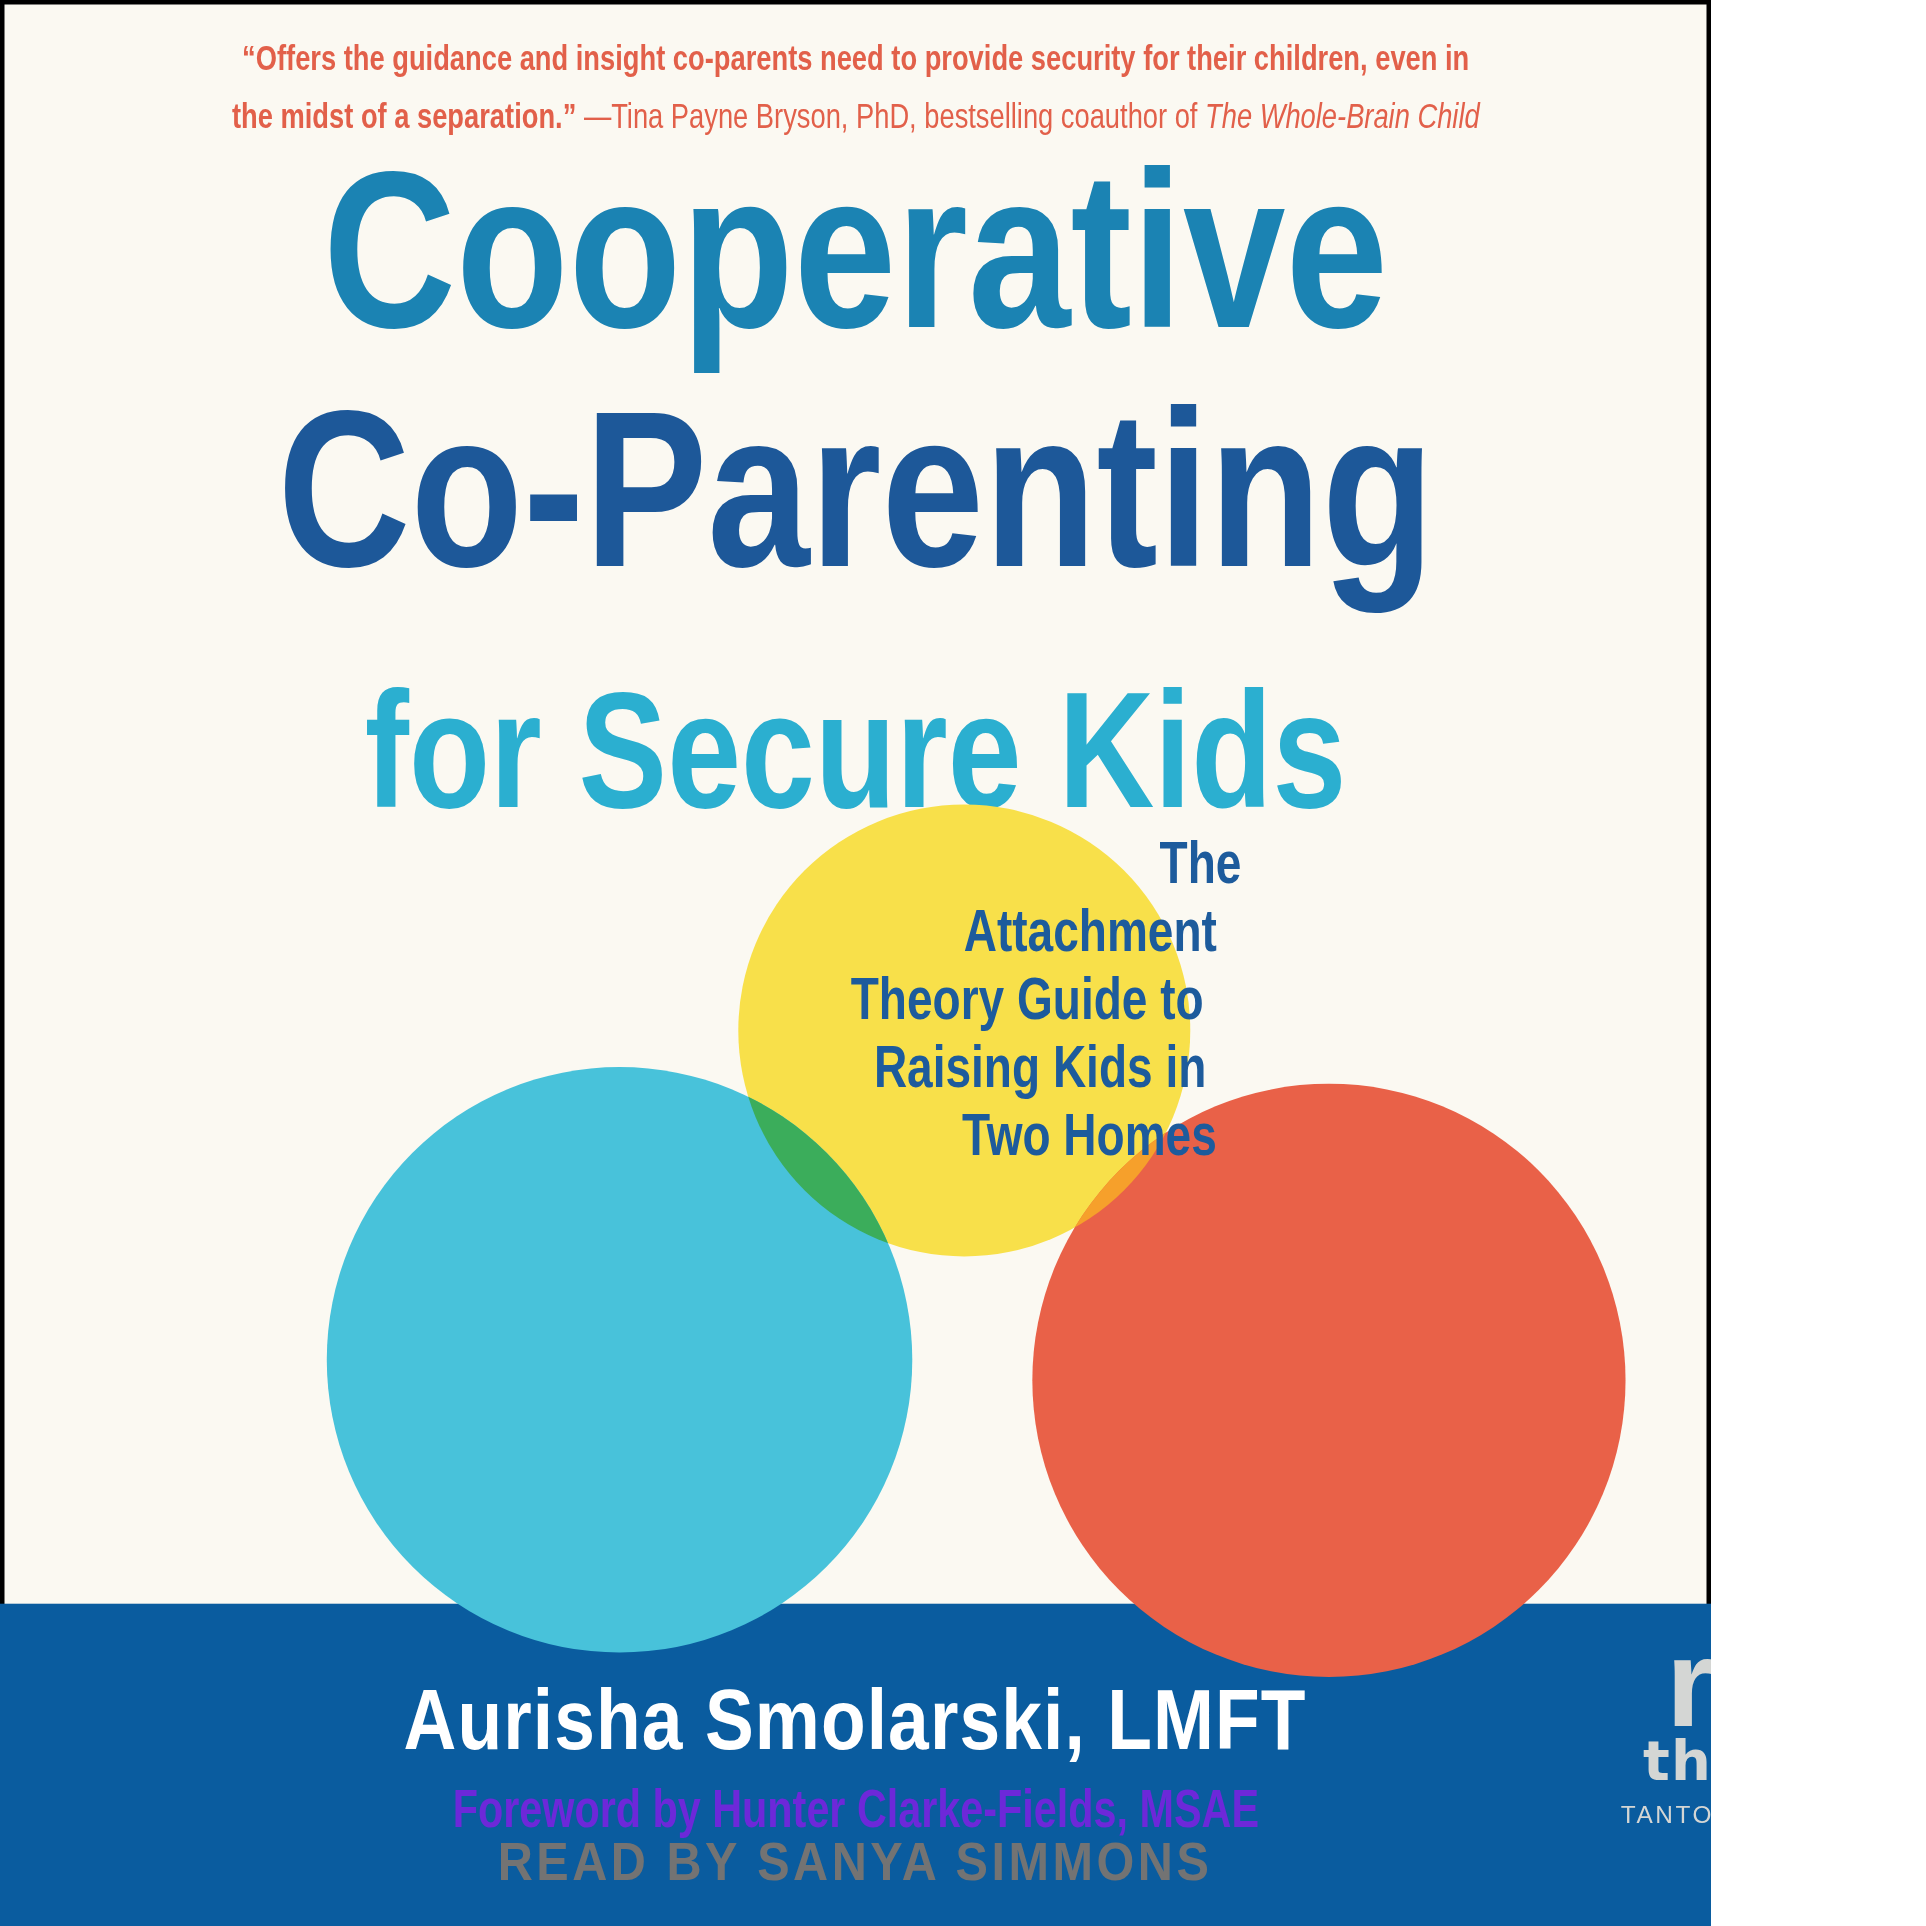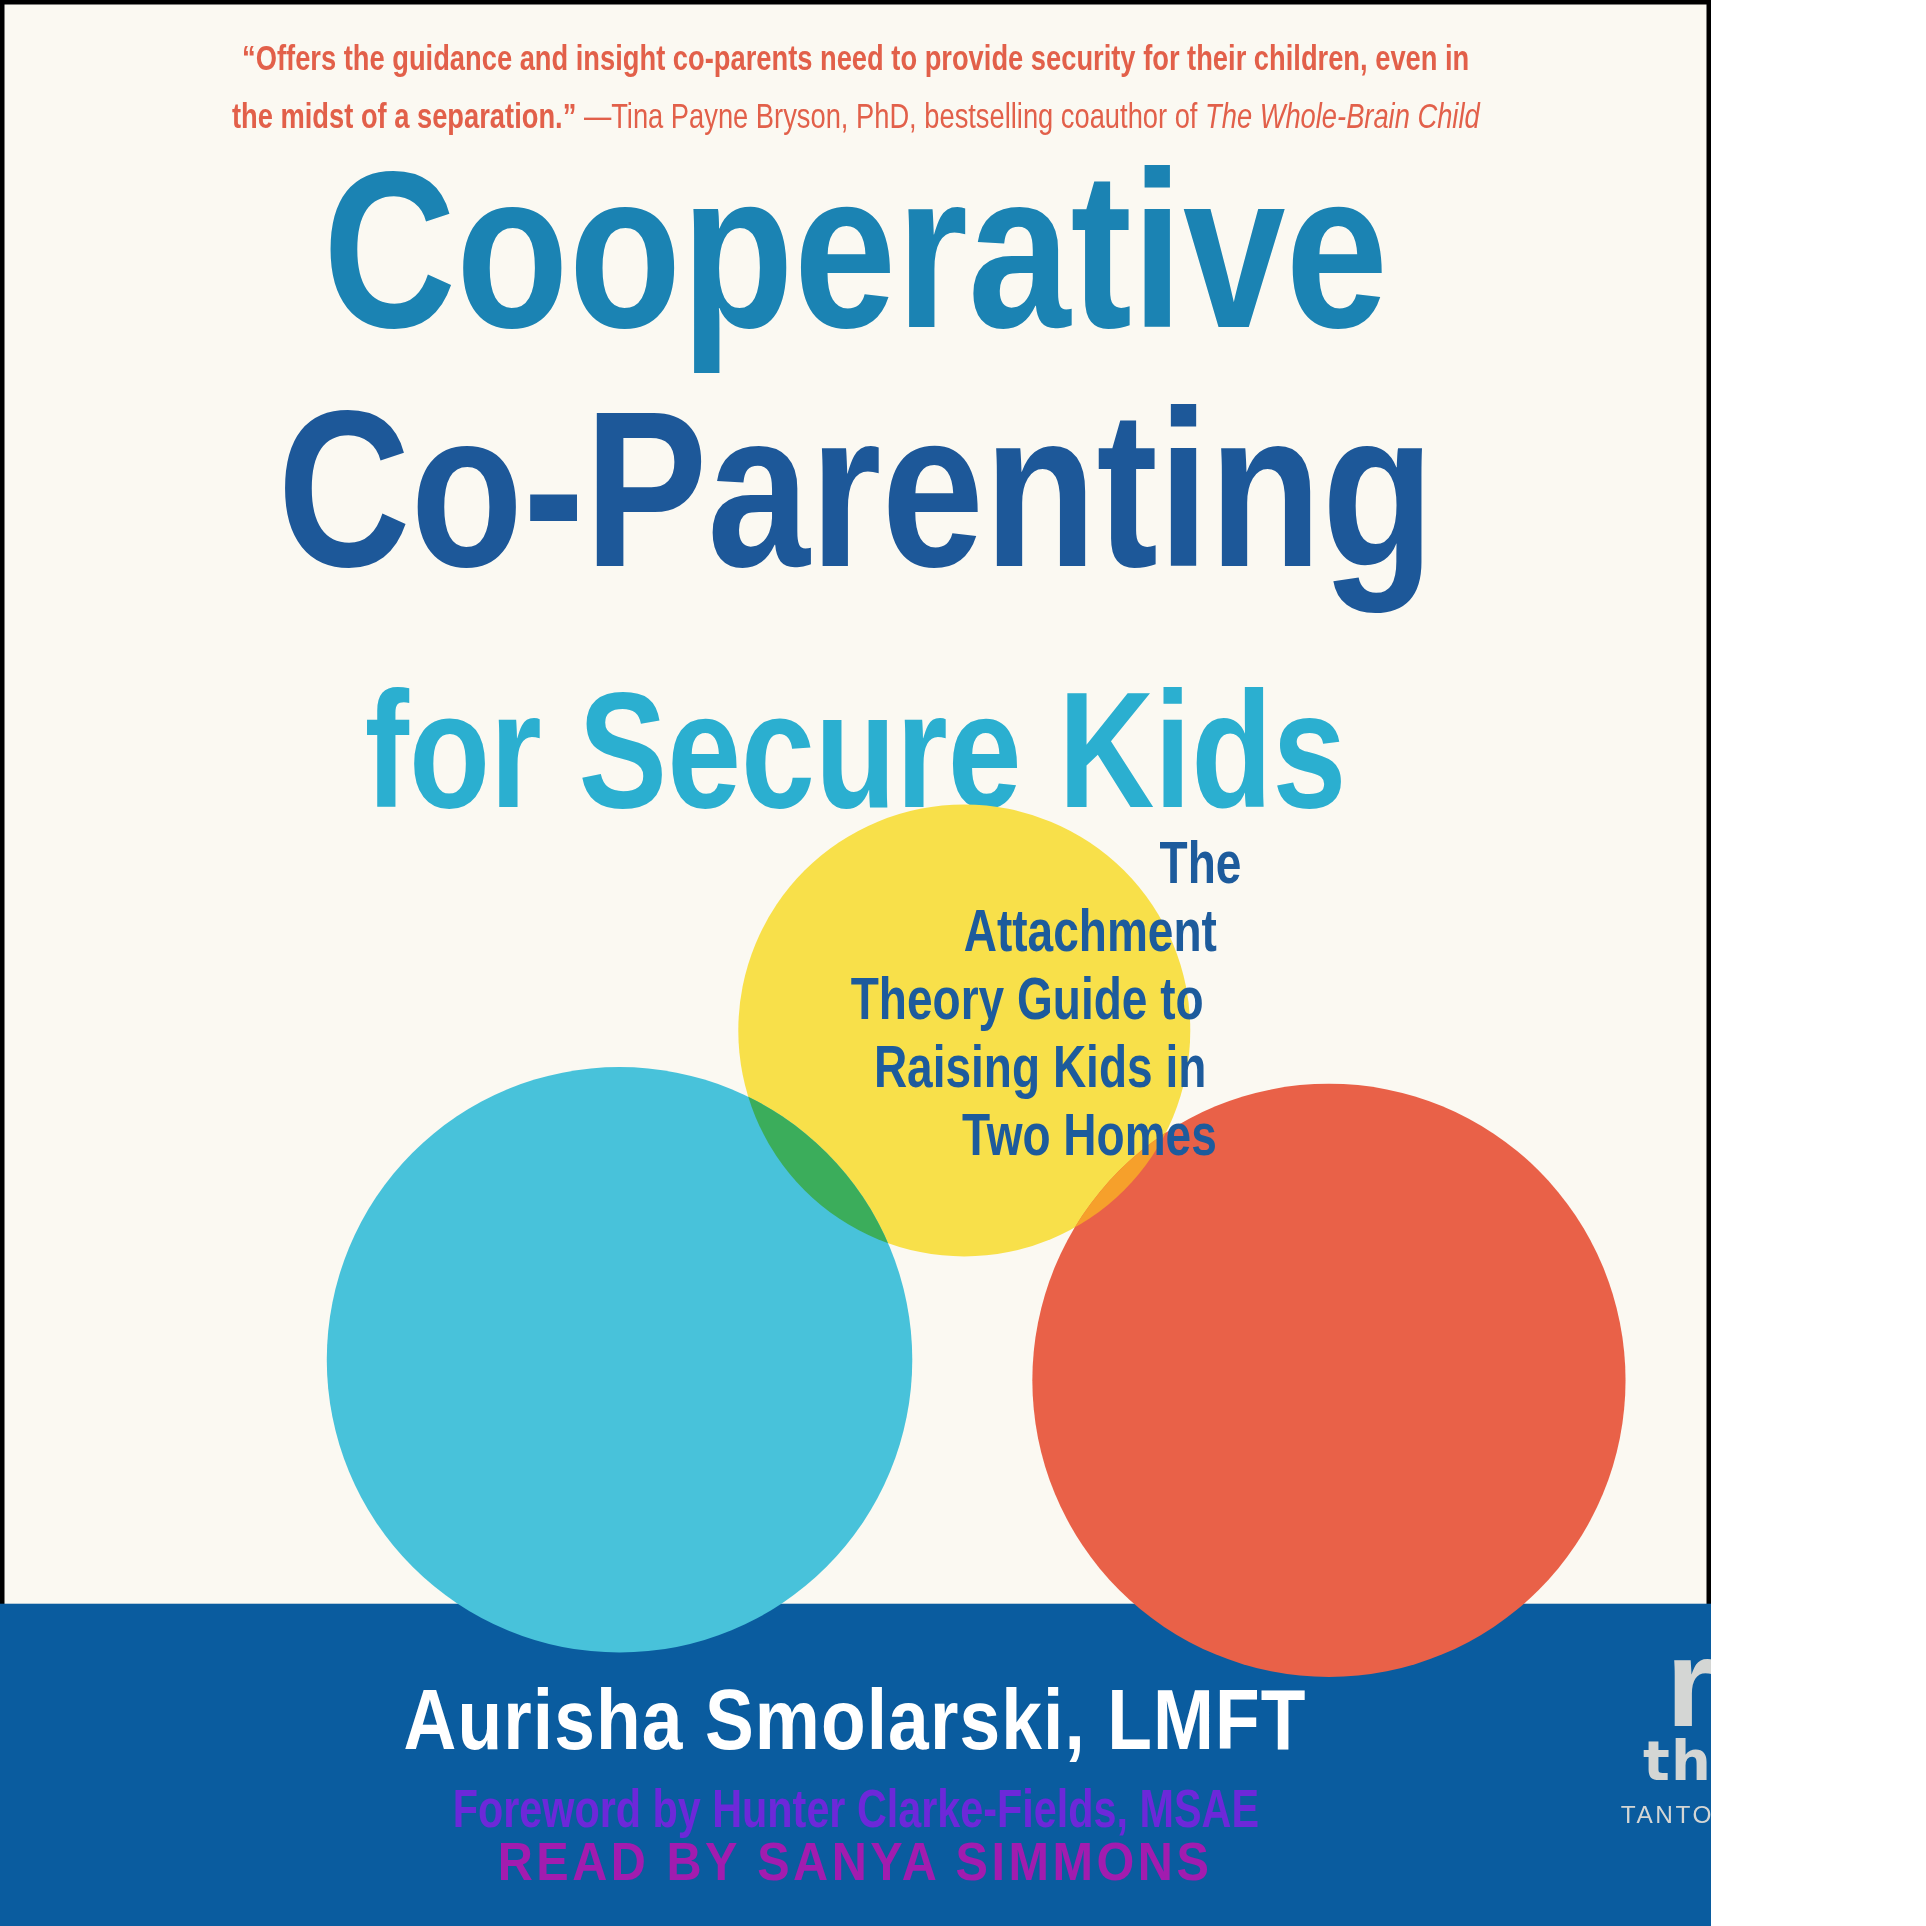--- a/index.html
+++ b/index.html
@@ -105,21 +105,21 @@
     <div class="bline"><span>Raising Kids in</span></div>
     <div class="bline"><span>Two Homes</span></div>
   </div>
 
   <div class="cline bold" style="top: 1677px; font-size: 85px; letter-spacing: 1.3px; color: rgb(255, 255, 255);">
     <span style="transform:scaleX(0.86);">Aurisha Smolarski, LMFT</span>
   </div>
   <div class="cline bold" style="top: 1782px; font-size: 53px; color: #6d28d9;">
     <span style="transform:scaleX(0.78);">Foreword by Hunter Clarke-Fields, MSAE</span>
   </div>
-  <div class="cline bold" style="top: 1834px; font-size: 54px; color: #a21caf;">
+  <div class="cline bold" style="top: 1834px; font-size: 54px; color: #737373;">
     <span style="transform:scaleX(0.90); letter-spacing:3.9px;">READ BY SANYA SIMMONS</span>
   </div>
 
   <div class="publisher" style="color: rgb(212, 214, 212);">
     <div class="pub-monogram">rb</div>
     <div class="pub-name">their</div>
     <div class="pub-imprint">TANTOR MSAE</div>
   </div>
 
 </div>

